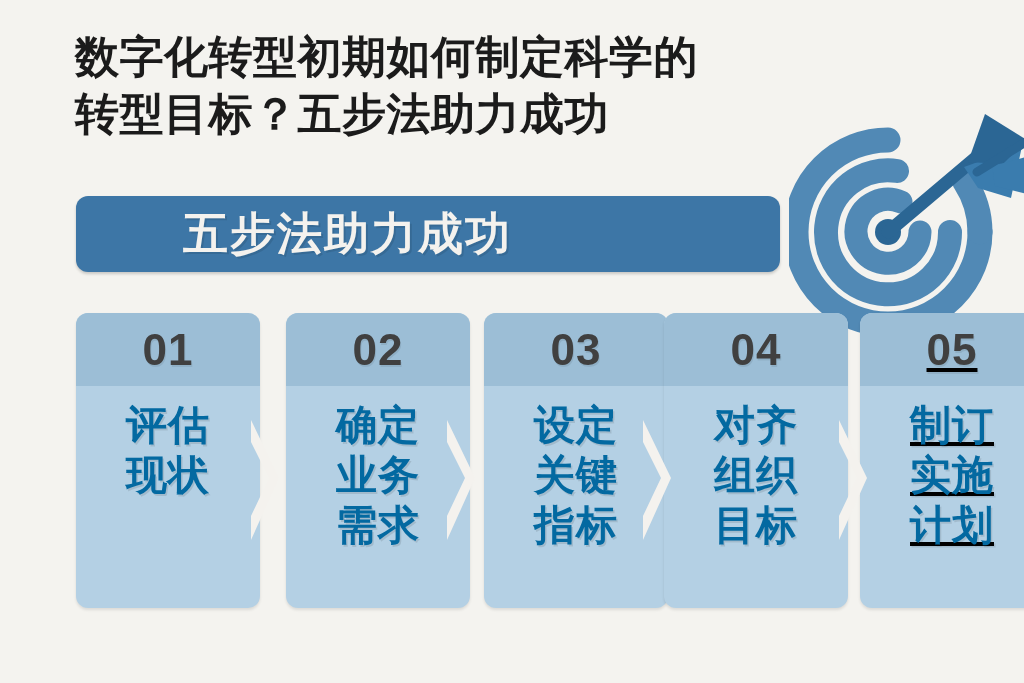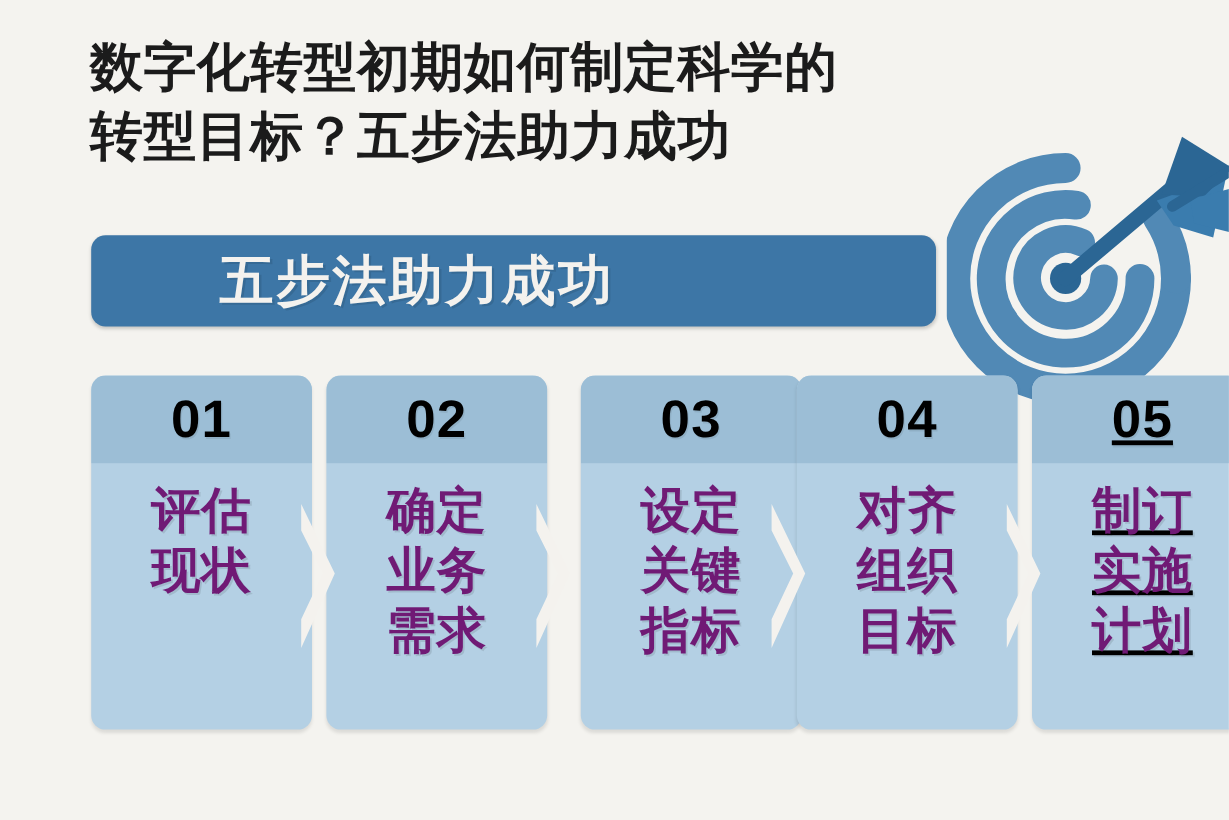--- a/index.html
+++ b/index.html
@@ -49,38 +49,38 @@
     position:absolute;top:0;width:184px;height:295px;
     border-radius:12px;overflow:hidden;
     background:#b4d0e4;
     box-shadow:0 2px 3px rgba(0,0,0,.10);
   }
   .card-head{
     height:73px;background:#9cbed6;
     display:flex;align-items:center;justify-content:center;
   }
   .card-num{
-    font-size:44px;font-weight:700;color:#000000;
+    font-size:44px;font-weight:700;color:#404040;
     letter-spacing:1px;
     text-shadow:1px 2px 0 rgba(0,0,0,.08);
   }
   .card-body{
     height:222px;
     display:flex;flex-direction:column;align-items:center;
     justify-content:flex-start;padding-top:14px;box-sizing:border-box;
   }
   .card-line{
-    font-size:41px;line-height:50px;font-weight:700;color:#701a75;
+    font-size:41px;line-height:50px;font-weight:700;color:#0369a1;
     letter-spacing:1px;white-space:nowrap;
     text-shadow:1.5px 1.5px 0 rgba(0,0,0,.10);
   }
 
   
   .c0{left:43px;}
-  .c1{left:239px;}
+  .c1{left:253px;}
   .c2{left:451px;}
   .c3{left:631px;}
   .c4{left:827px;text-decoration:underline;}
 
   
   .chev{
     position:absolute;top:420px;width:36px;height:120px;
     pointer-events:none;
   }
   .chev svg{display:block;}

